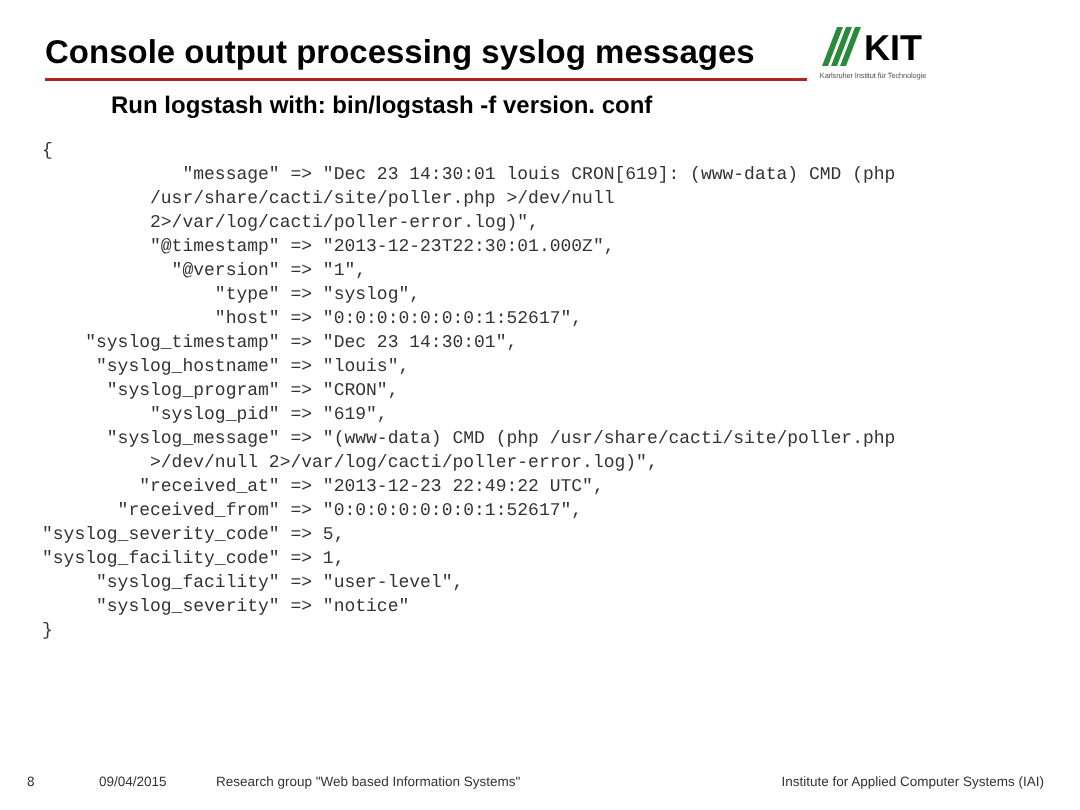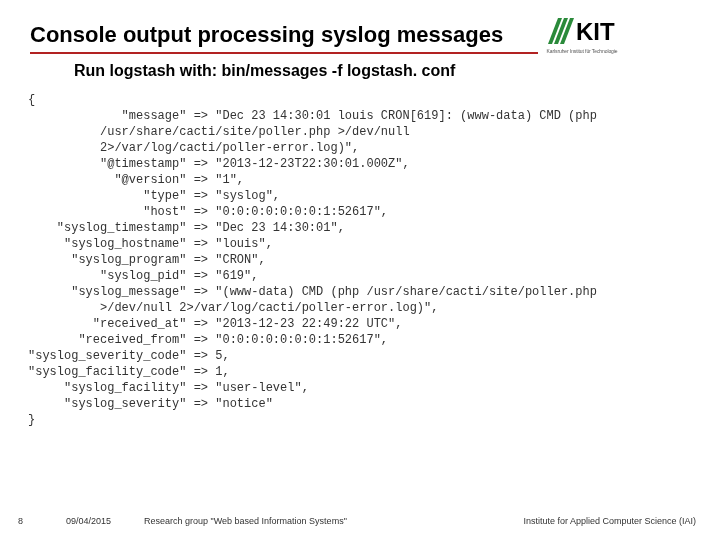--- a/index.html
+++ b/index.html
@@ -18,21 +18,21 @@
   .group { position:absolute; left:144px; bottom:0; }
   .inst { position:absolute; right:24px; bottom:0; }
 </style>
 </head>
 <body>
 
 <div class="slide">
 
   <div class="title">Console output processing syslog messages</div>
   <div class="title-underline"></div>
-  <div class="subtitle">Run logstash with: bin/messages -f logstash. conf</div>
+  <div class="subtitle">Run logstash with: bin/logstash -f version. conf</div>
 
   <div class="logo">
     <svg width="72" height="32" viewBox="0 0 72 32">
       <polygon points="2,30 12,4 16,4 6,30" fill="#2a8a3a"></polygon>
       <polygon points="8,30 18,4 22,4 12,30" fill="#2a8a3a"></polygon>
       <polygon points="14,30 24,4 28,4 18,30" fill="#2a8a3a"></polygon>
       <text x="30" y="26" font-family="Arial" font-size="24" font-weight="bold" fill="#000">KIT</text>
     </svg>
     <div class="logo-text">Karlsruher Institut für Technologie</div>
   </div>
@@ -56,16 +56,16 @@
 "syslog_severity_code" =&gt; 5,
 "syslog_facility_code" =&gt; 1,
      "syslog_facility" =&gt; "user-level",
      "syslog_severity" =&gt; "notice"
 }</div>
 
   <div class="footer">
     <span class="page-num">8</span>
     <span class="date">09/04/2015</span>
     <span class="group">Research group "Web based Information Systems"</span>
-    <span class="inst">Institute for Applied Computer Science (IAI)</span>
+    <span class="inst">Institute for Applied Computer Systems (IAI)</span>
   </div>
 
 </div>
 
 </body></html>

